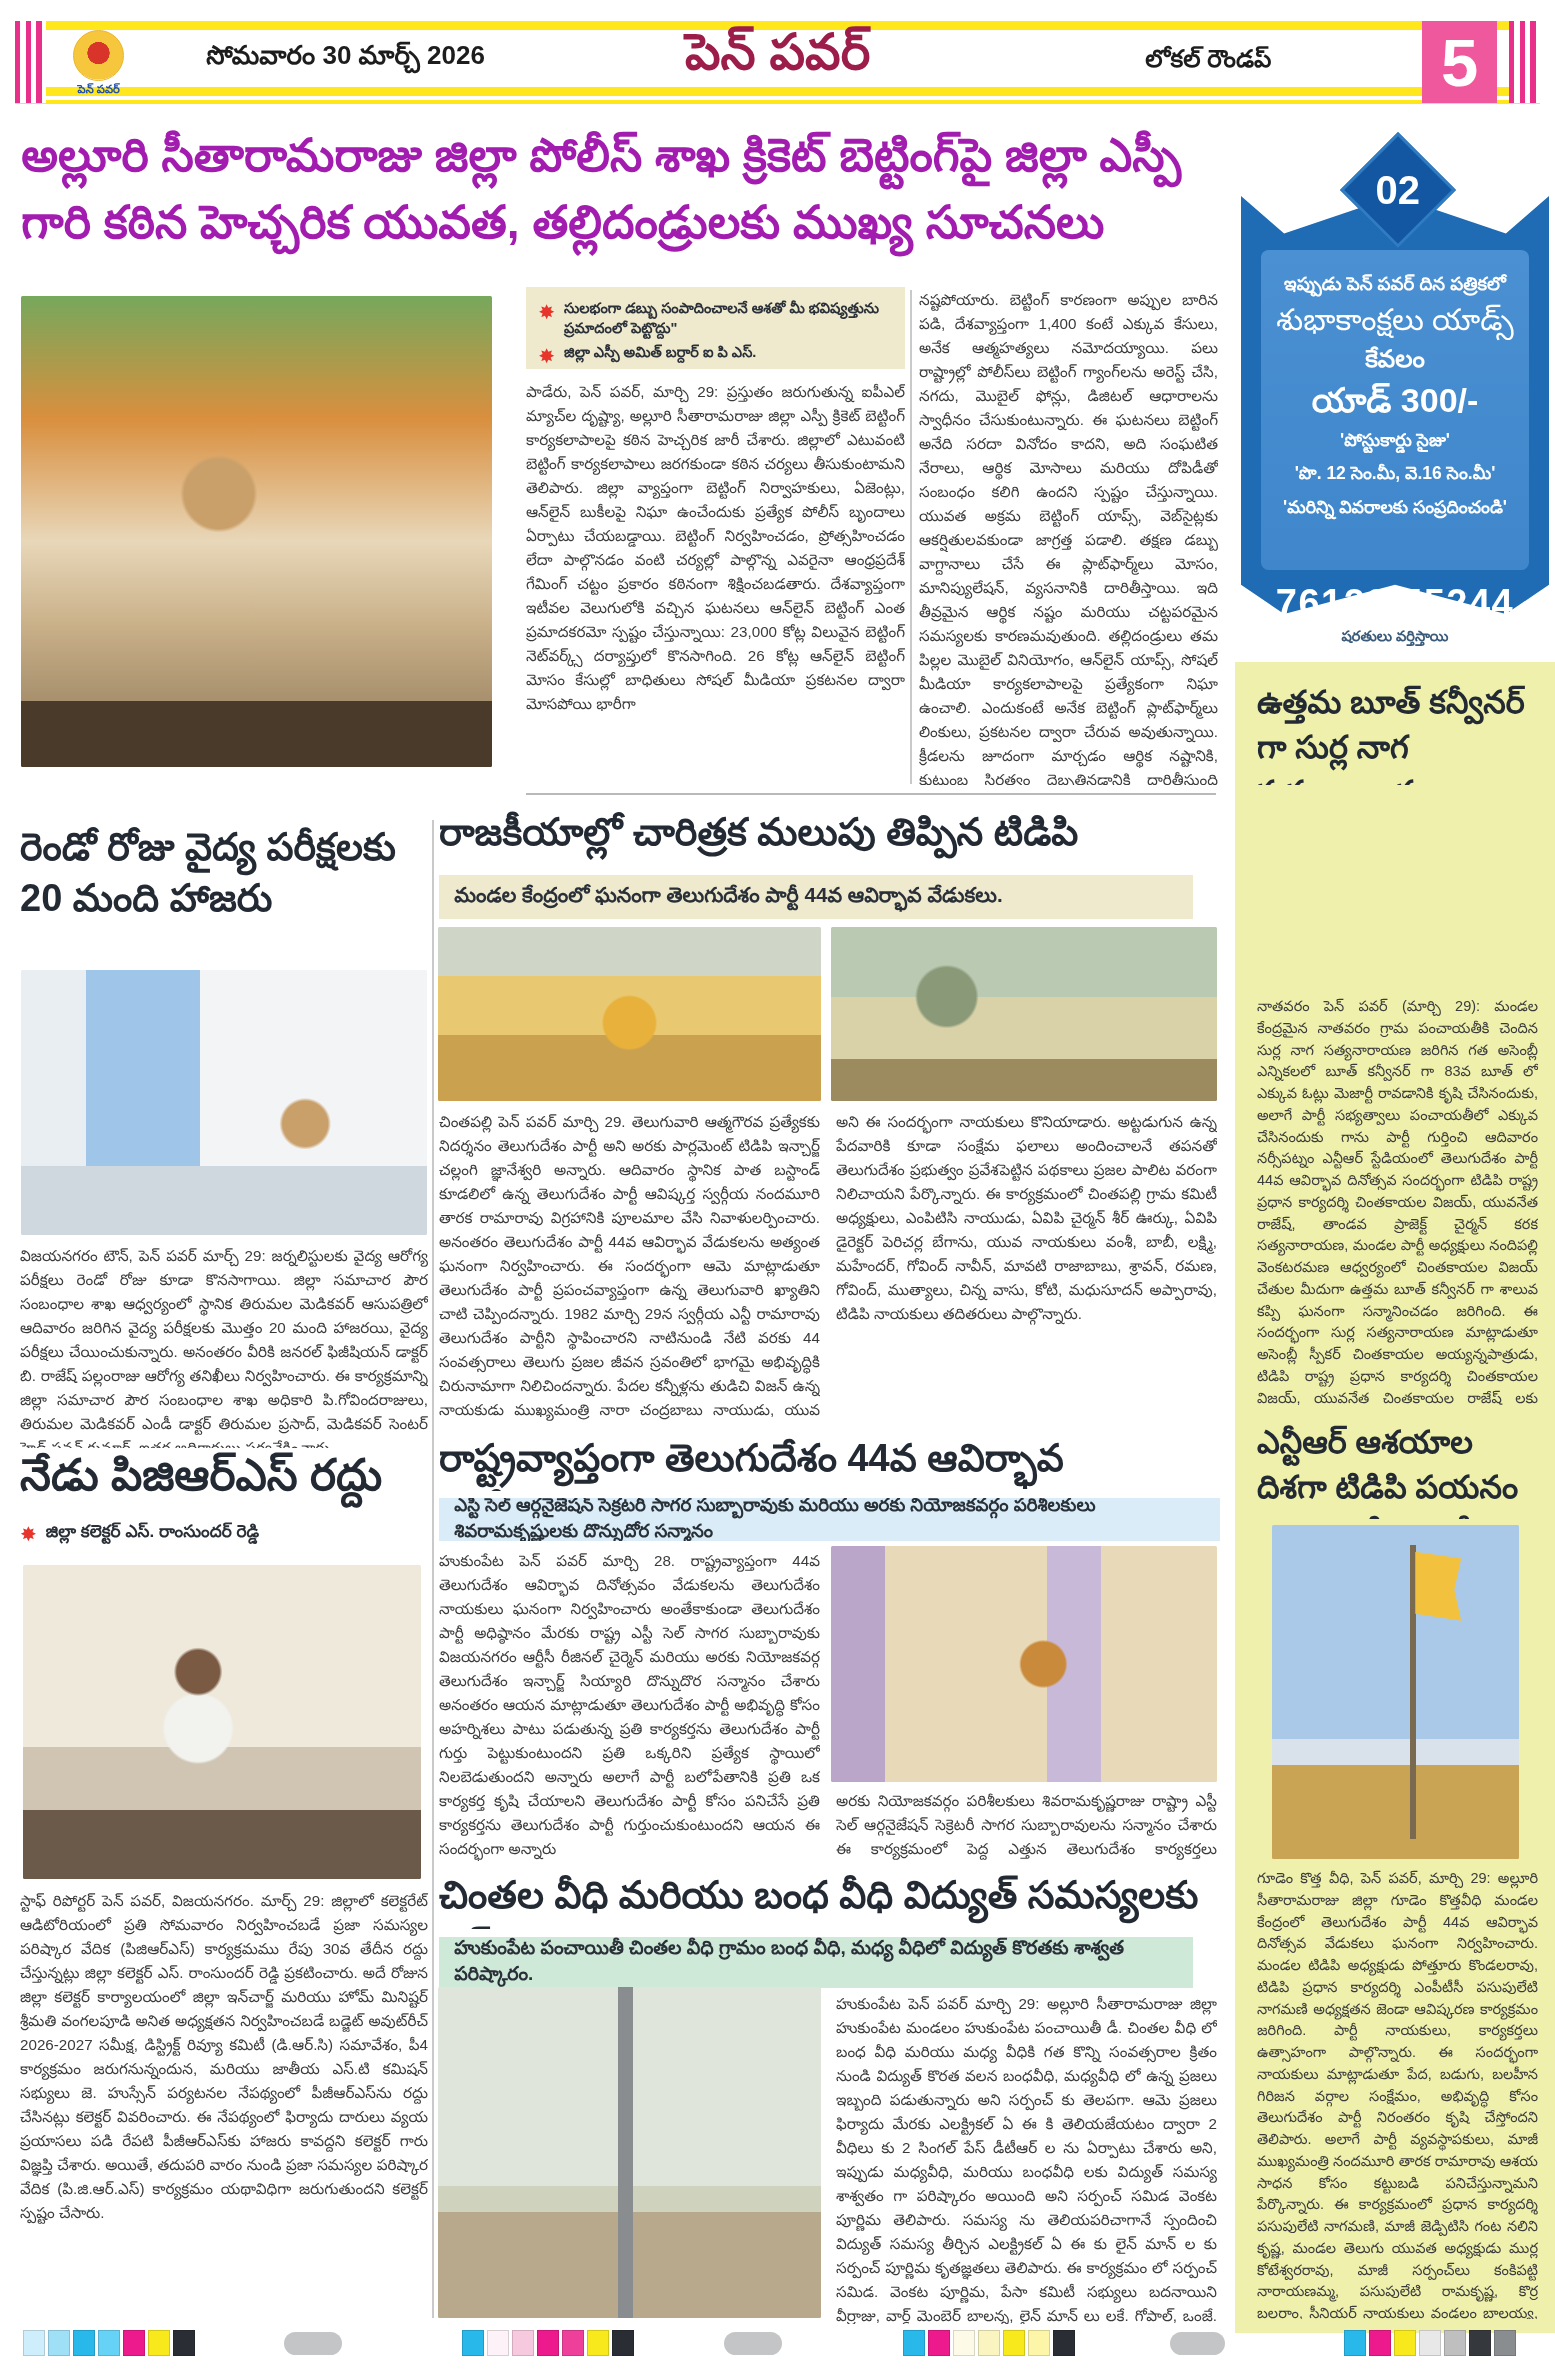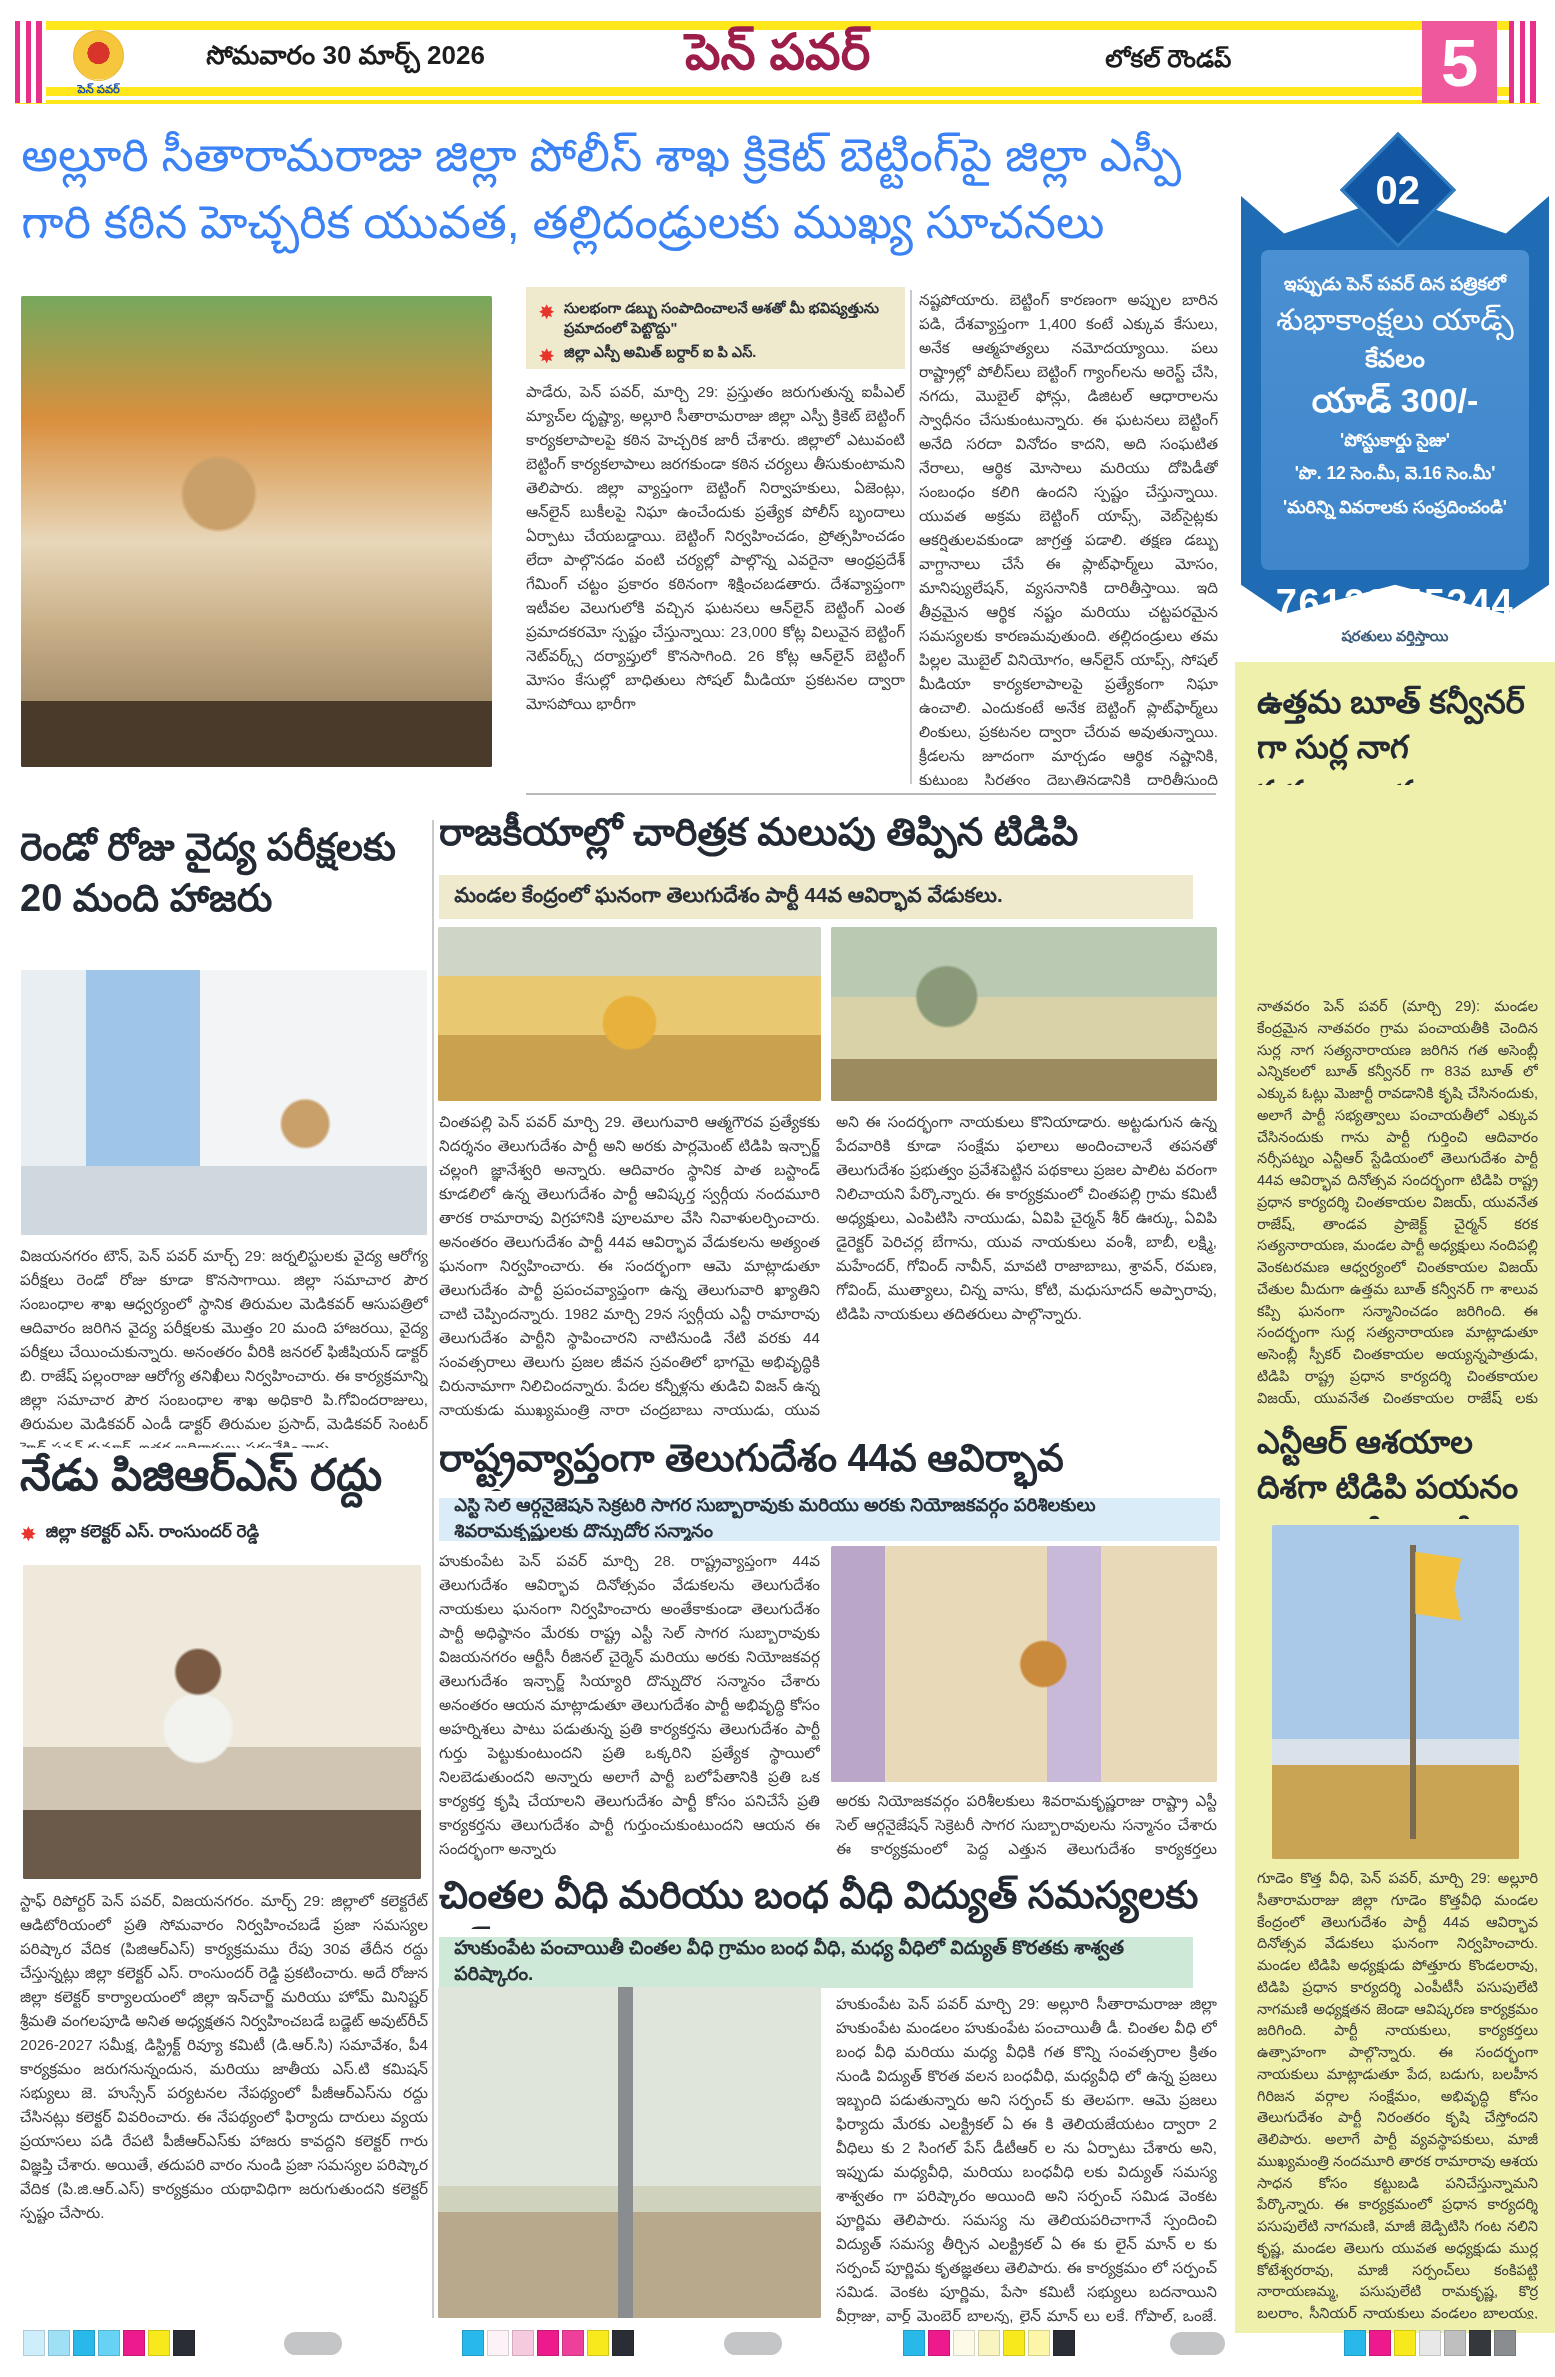--- a/index.html
+++ b/index.html
@@ -11,21 +11,21 @@
   .pink-stripes{background:repeating-linear-gradient(90deg,#e8308a 0 5.3px,#ffffff 5.3px 10.7px)}
   .mast-date{font-size:26px;font-weight:bold;color:#1d1d1d;display:flex;align-items:center}
   .mast-title{font-size:50px;font-weight:800;color:#9c1c4a;display:flex;align-items:center;justify-content:center}
   .mast-section{font-size:24.4px;font-weight:bold;color:#1d1d1d;display:flex;align-items:center}
   .page-num{background:#f0589e;color:#ffffff;font-size:67px;font-weight:800;display:flex;align-items:center;justify-content:center}
   .logo-badge{width:49px;height:49px;border-radius:50%;
       background:radial-gradient(circle at 50% 45%,#d8342a 0 30%,#f6c63c 31% 72%,#fdf0c0 73% 100%);
       margin:0 auto;border:1.5px solid #e8b52a}
   .logo-cap{font-size:11.4px;font-weight:bold;color:#1c4fae;text-align:center;margin-top:1.5px}
   
-  .headline-xl{font-size:46px;line-height:1.45;font-weight:400;color:#3b82f6}
+  .headline-xl{font-size:46px;line-height:1.45;font-weight:700;color:#a21caf}
   .headline-lg{font-size:38px;line-height:1.35;font-weight:800;color:#232a33}
   .headline-md{font-size:32px;line-height:1.4;font-weight:800;color:#232a33}
   .subhead-box{display:flex;align-items:center;padding:0 15.2px;font-weight:bold;font-size:20.6px;color:#2a3038;overflow:hidden}
   .body-text{font-size:15.2px;line-height:1.58;text-align:justify;color:#3b3b3b;overflow:hidden}
   .body-sm{font-size:14.5px;line-height:1.5;text-align:justify;color:#3b3b3b;overflow:hidden}
   .star{color:#e8352b;font-size:20px;margin-right:9.1px;flex:0 0 auto}
   .bullet-row{display:flex;align-items:flex-start;font-weight:bold;color:#2a3038}
   .photo{border-radius:1.5px;overflow:hidden}
   .rule-h{background:#b9b9b9}
   .rule-v{background:#c9c9c9}
@@ -61,21 +61,21 @@
     <div class="abs mast-bar" style="left:0;top:66px;width:1525px;height:8.4px"></div>
     <div class="abs mast-bar" style="left:0;top:79px;width:1525px;height:3.8px"></div>
     <div class="abs pink-stripes" style="left:0;top:0;width:30.5px;height:82px"></div>
     <div class="abs pink-stripes" style="left:1494px;top:0;width:30.5px;height:82px"></div>
     <div class="abs" style="left:53px;top:9.1px;width:61px;height:66px">
       <div class="logo-badge"></div>
       <div class="logo-cap">పెన్ పవర్</div>
     </div>
     <div class="abs mast-date" style="left:191px;top:9.1px;height:56px">సోమవారం 30 మార్చ్ 2026</div>
     <div class="abs mast-title" style="left:534px;top:7.6px;width:457px;height:59px">పెన్ పవర్</div>
-    <div class="abs mast-section" style="left:1090px;top:9.1px;height:64px">లోకల్ రౌండప్</div>
+    <div class="abs mast-section" style="left:1130px;top:9.1px;height:64px">లోకల్ రౌండప్</div>
     <div class="abs page-num" style="left:1407px;top:0;width:75px;height:82px">5</div>
   </div>
 
   <div class="abs headline-xl" style="left:21.3px;top:122px;width:1209px;height:145px;overflow:hidden">అల్లూరి సీతారామరాజు జిల్లా పోలీస్ శాఖ క్రికెట్ బెట్టింగ్‌పై జిల్లా ఎస్పీ గారి కఠిన హెచ్చరిక యువత, తల్లిదండ్రులకు ముఖ్య సూచనలు</div>
 
   <div class="abs photo" style="left:21.3px;top:296px;width:471px;height:471px;
               background:linear-gradient(0deg,#4a3a2a 0 14%,transparent 14%),
                          radial-gradient(circle at 42% 42%,#caa06a 0 9%,transparent 10%),
                          linear-gradient(180deg,#76a85c 0%,#d98f3e 26%,#e8d7b9 52%,#c9b089 70%,#8a7455 100%)"></div>
 

